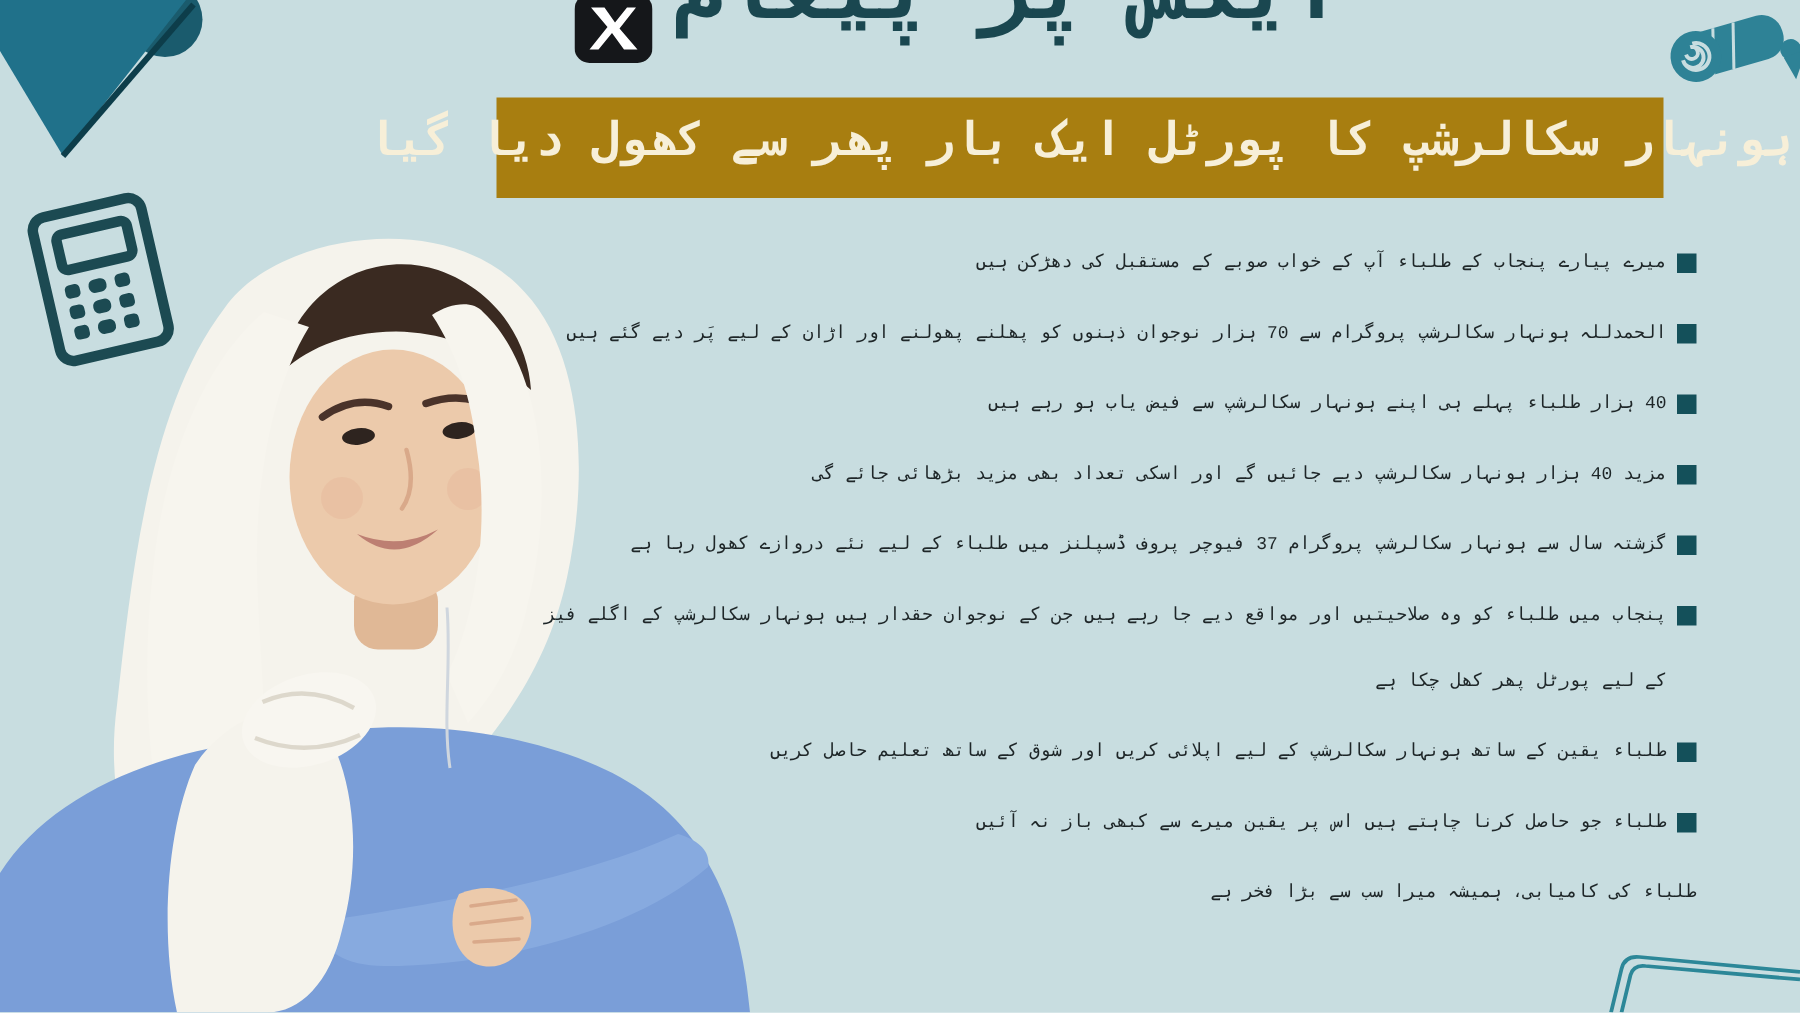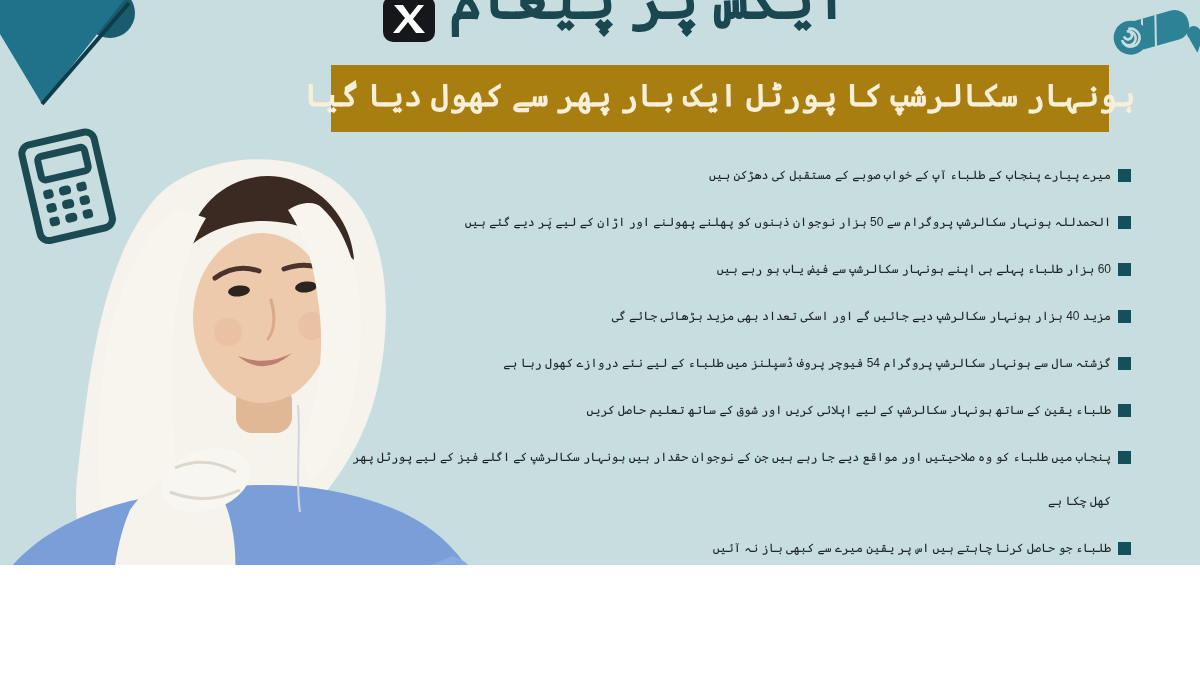--- a/index.html
+++ b/index.html
@@ -1,19 +1,19 @@
 <!DOCTYPE html>
 <html lang="ur"><head>
 <meta charset="utf-8">
 <style>
   html,body{margin:0;padding:0;}
   #stage{
-    position:relative;width:1200px;height:565px;overflow:hidden;
+    position:relative;width:1200px;height:675px;overflow:hidden;
     background:var(--bg,#c8dde0);
-    font-family:Liberation Sans, sans-serif;
+    font-family:Liberation Mono, monospace;
   }
   
   #title-row{
     position:absolute;left:383px;top:-34px;display:flex;align-items:flex-start;gap:14px;
   }
   #x-badge{margin-top:30px;width:52px;height:46px;flex:0 0 auto;}
   #page-title{
     direction:rtl;font-size:57px;font-weight:bold;color:var(--title,#1a4750);
     line-height:1.15;white-space:nowrap;letter-spacing:1px;
   }
@@ -150,50 +150,50 @@
   </svg>
 
   <div id="bullet-list">
   <div class="bullet-row">
     <span class="sq"></span>
     <span class="btxt">میرے پیارے پنجاب کے طلباء آپ کے خواب صوبے کے مستقبل کی دھڑکن ہیں</span>
   </div>
 
   <div class="bullet-row">
     <span class="sq"></span>
-    <span class="btxt">الحمدللہ ہونہار سکالرشپ پروگرام سے 50 ہزار نوجوان ذہنوں کو پھلنے پھولنے اور اڑان کے لیے پَر دیے گئے ہیں</span>
-  </div>
-
-  <div class="bullet-row">
-    <span class="sq"></span>
-    <span class="btxt">60 ہزار طلباء پہلے ہی اپنے ہونہار سکالرشپ سے فیض یاب ہو رہے ہیں</span>
+    <span class="btxt">الحمدللہ ہونہار سکالرشپ پروگرام سے 70 ہزار نوجوان ذہنوں کو پھلنے پھولنے اور اڑان کے لیے پَر دیے گئے ہیں</span>
+  </div>
+
+  <div class="bullet-row">
+    <span class="sq"></span>
+    <span class="btxt">40 ہزار طلباء پہلے ہی اپنے ہونہار سکالرشپ سے فیض یاب ہو رہے ہیں</span>
   </div>
 
   <div class="bullet-row">
     <span class="sq"></span>
     <span class="btxt">مزید 40 ہزار ہونہار سکالرشپ دیے جائیں گے اور اسکی تعداد بھی مزید بڑھائی جائے گی</span>
   </div>
 
   <div class="bullet-row">
     <span class="sq"></span>
-    <span class="btxt">گزشتہ سال سے ہونہار سکالرشپ پروگرام 54 فیوچر پروف ڈسپلنز میں طلباء کے لیے نئے دروازے کھول رہا ہے</span>
+    <span class="btxt">گزشتہ سال سے ہونہار سکالرشپ پروگرام 37 فیوچر پروف ڈسپلنز میں طلباء کے لیے نئے دروازے کھول رہا ہے</span>
+  </div>
+
+  <div class="bullet-row">
+    <span class="sq"></span>
+    <span class="btxt">پنجاب میں طلباء کو وہ صلاحیتیں اور مواقع دیے جا رہے ہیں جن کے نوجوان حقدار ہیں ہونہار سکالرشپ کے اگلے فیز کے لیے پورٹل پھر کھل چکا ہے</span>
   </div>
 
   <div class="bullet-row">
     <span class="sq"></span>
     <span class="btxt">طلباء یقین کے ساتھ ہونہار سکالرشپ کے لیے اپلائی کریں اور شوق کے ساتھ تعلیم حاصل کریں</span>
   </div>
 
   <div class="bullet-row">
     <span class="sq"></span>
-    <span class="btxt">پنجاب میں طلباء کو وہ صلاحیتیں اور مواقع دیے جا رہے ہیں جن کے نوجوان حقدار ہیں ہونہار سکالرشپ کے اگلے فیز کے لیے پورٹل پھر کھل چکا ہے</span>
-  </div>
-
-  <div class="bullet-row">
-    <span class="sq"></span>
     <span class="btxt">طلباء جو حاصل کرنا چاہتے ہیں اس پر یقین میرے سے کبھی باز نہ آئیں</span>
   </div>
 
   <div class="bullet-row">
 
     <span class="btxt">طلباء کی کامیابی، ہمیشہ میرا سب سے بڑا فخر ہے</span>
   </div>
 </div>
 
 </div>

